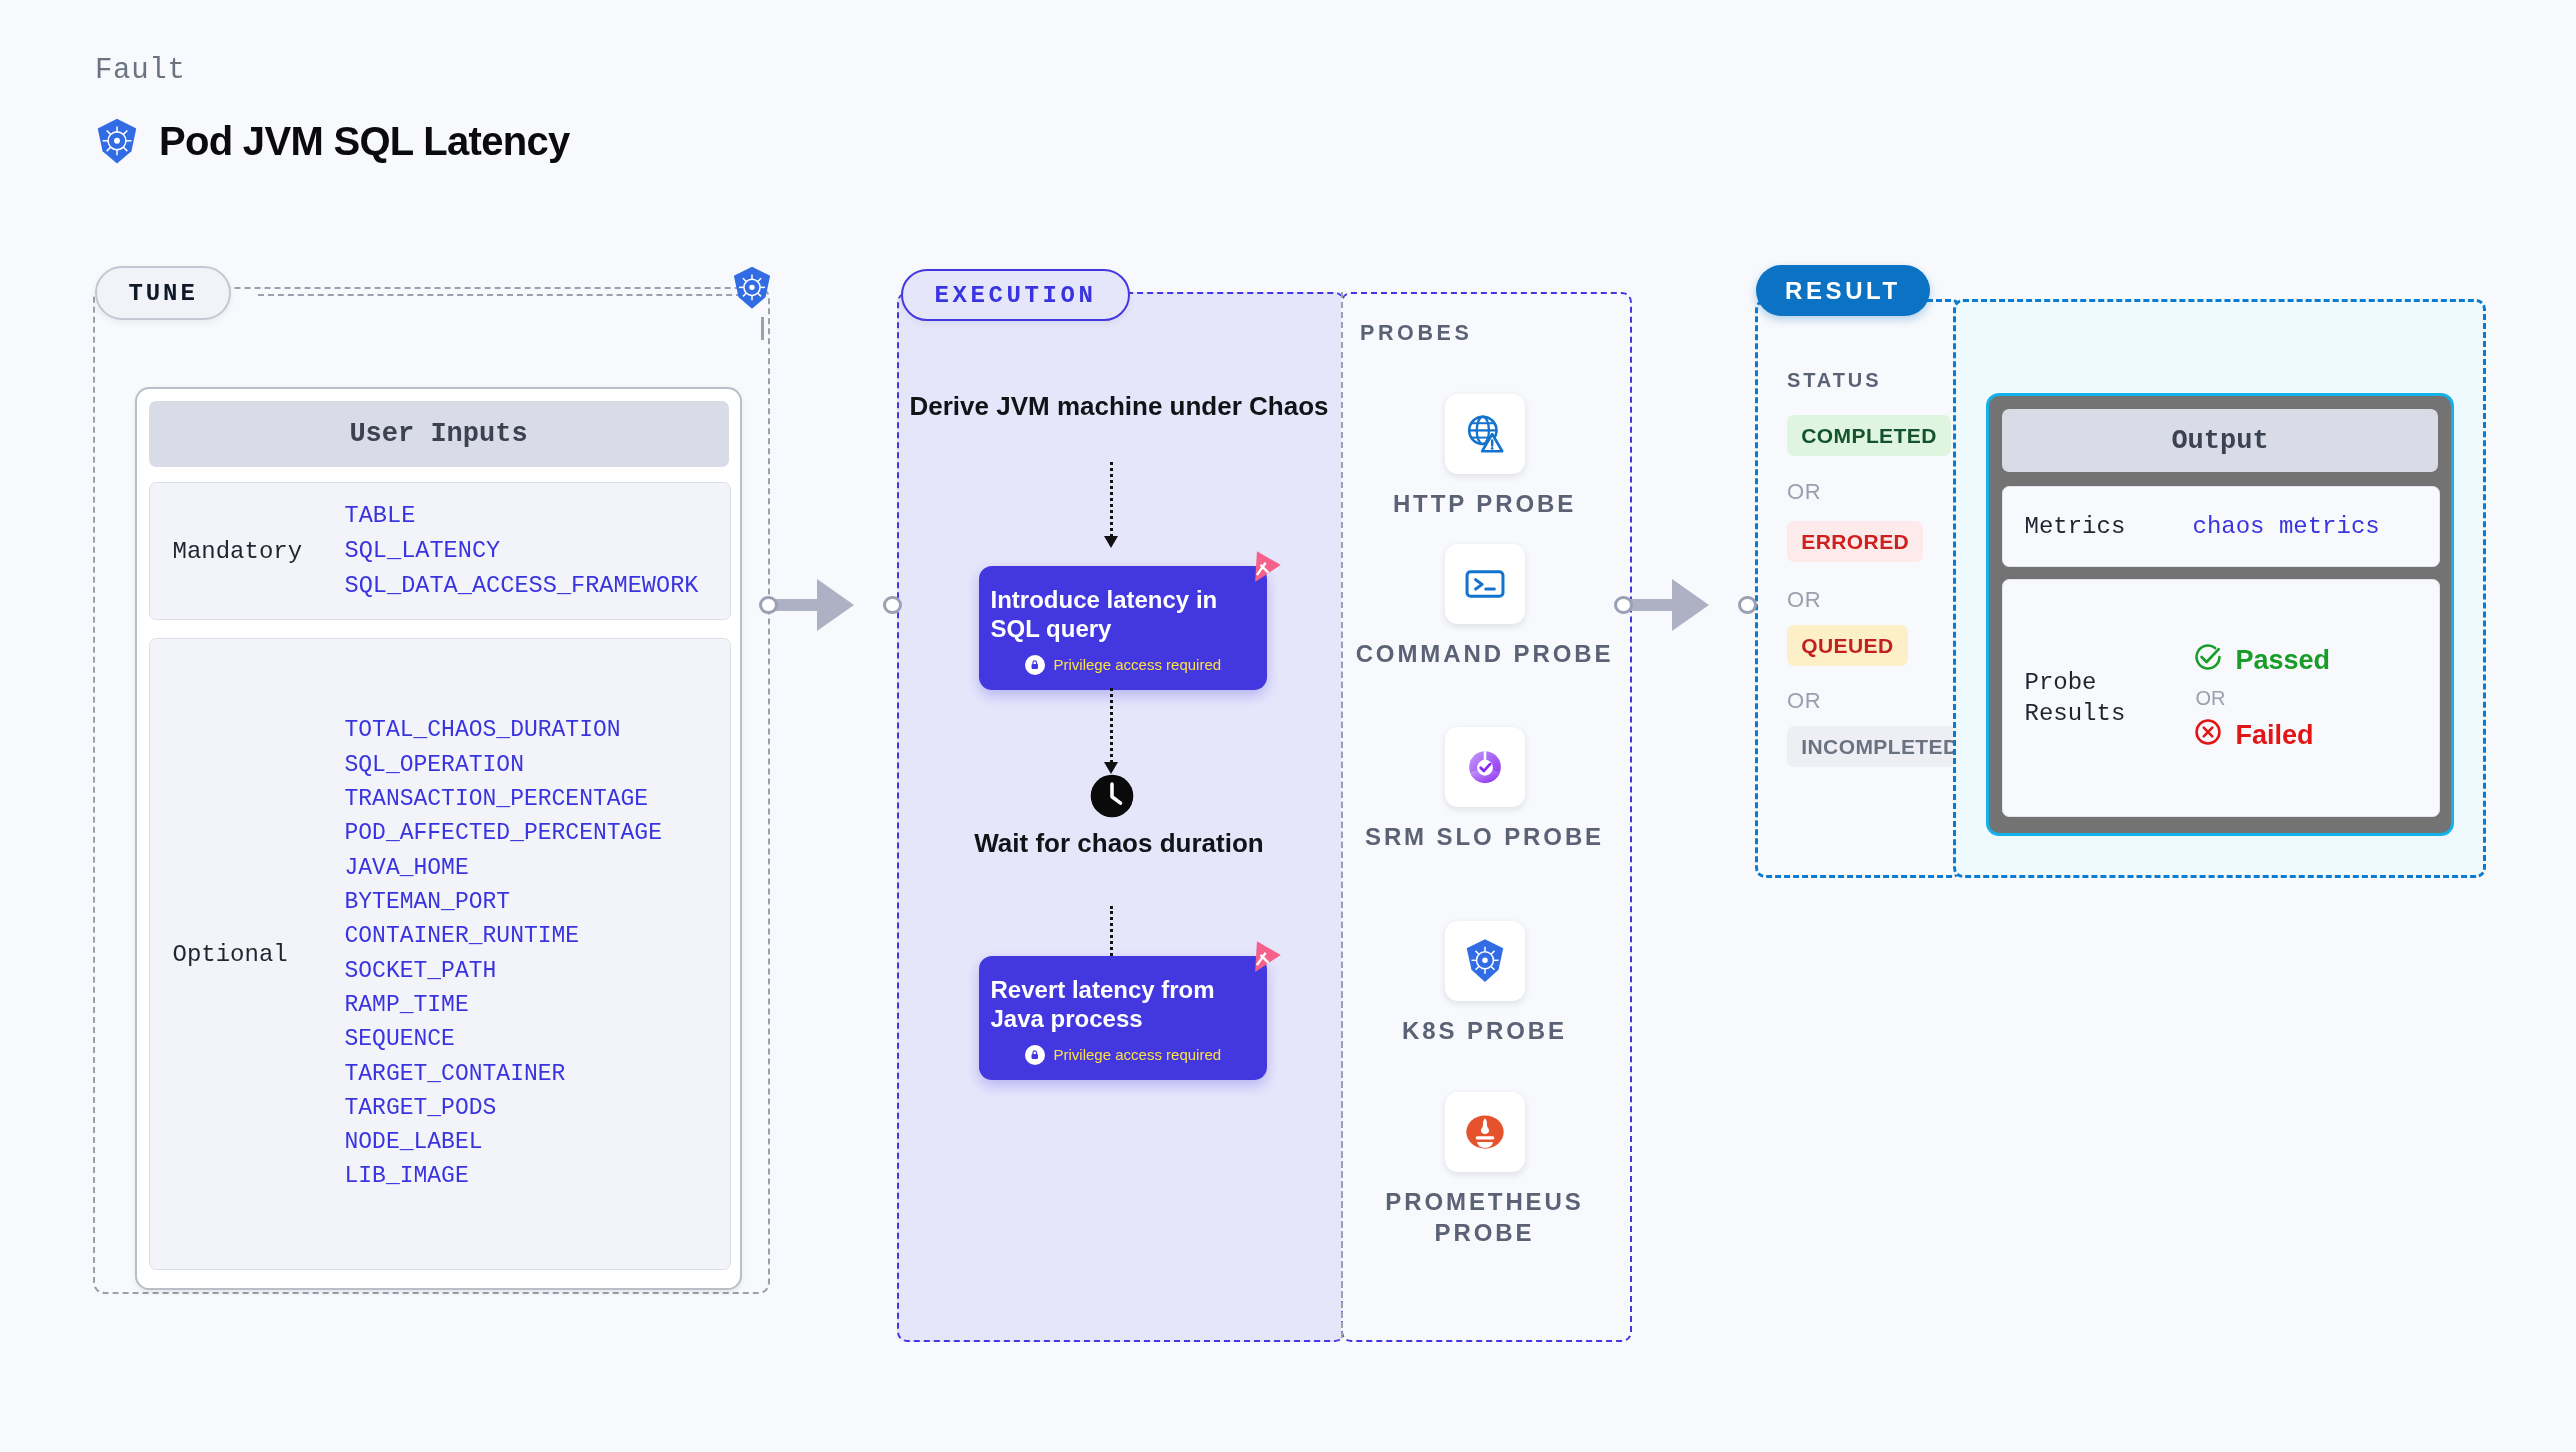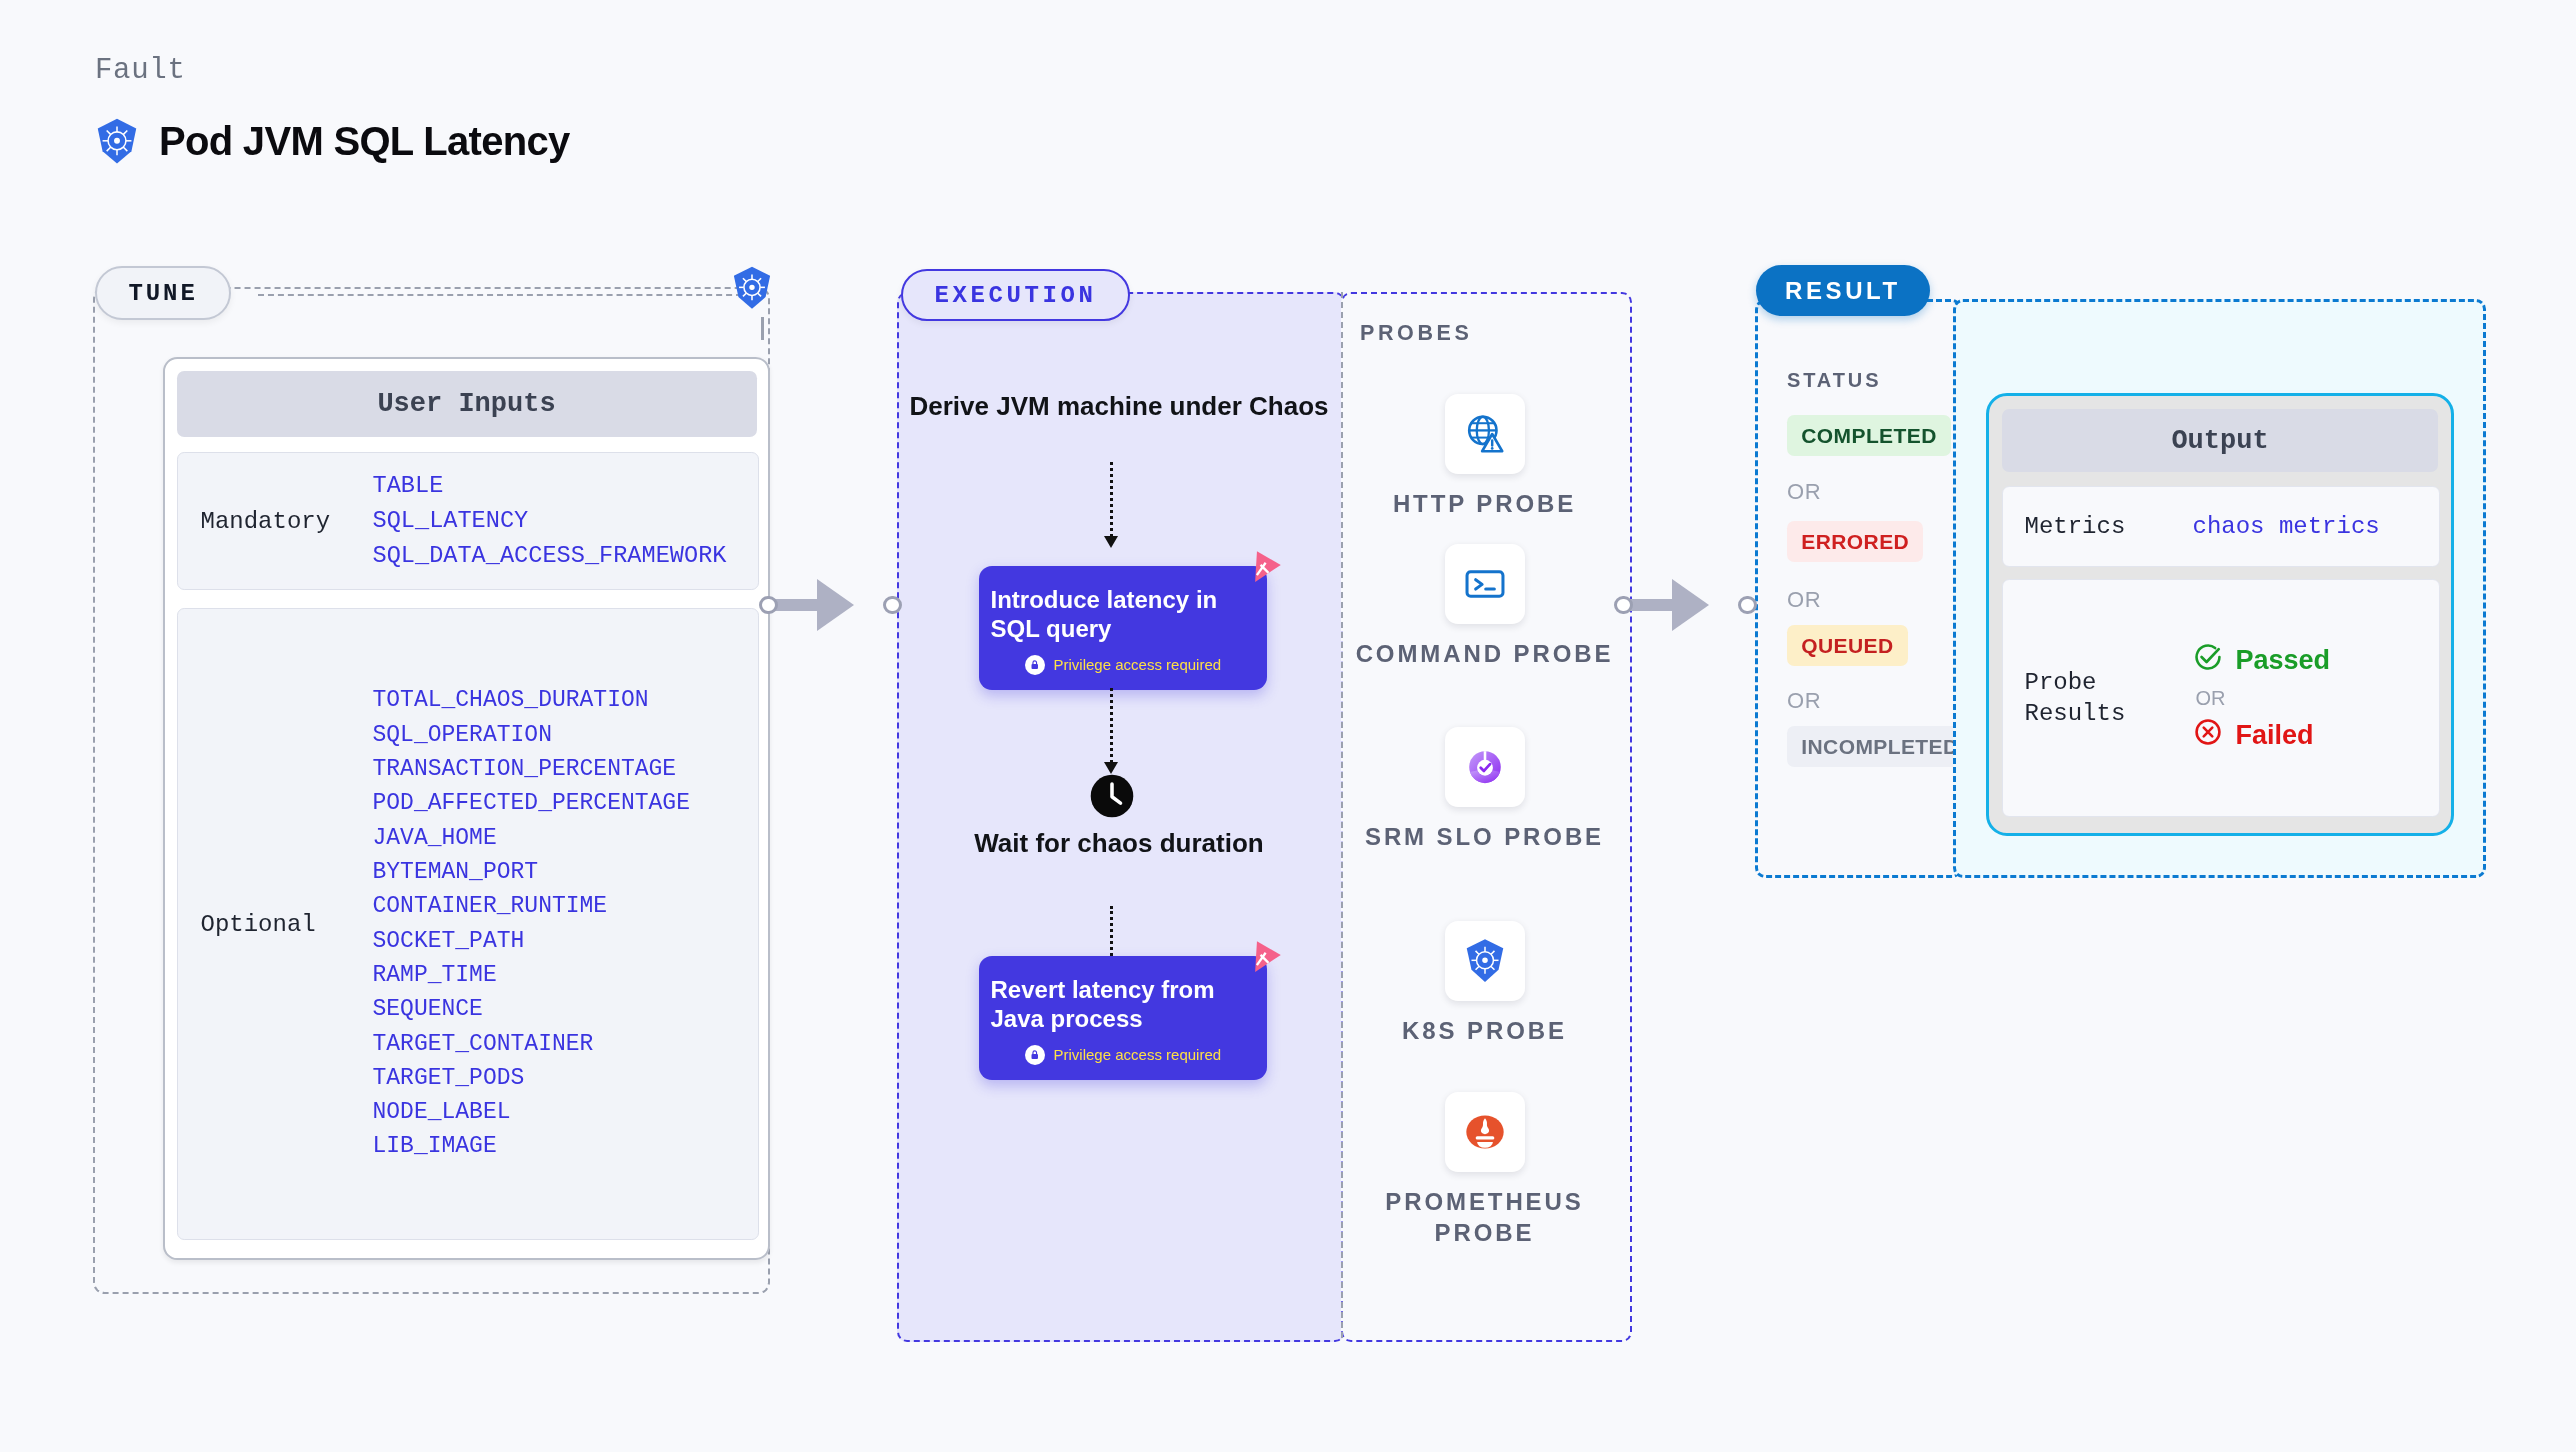--- a/index.html
+++ b/index.html
@@ -36,24 +36,23 @@
     box-shadow:0 2.9px 7.2px rgba(0,0,0,.06);z-index:4;
   }
   #tune-dash-line{
     position:absolute;left:258px;top:294px;width:494px;height:0;
     border-top:2.1px dashed #9aa0ae;z-index:1;
   }
   #k8s-top{position:absolute;left:731px;top:266px;z-index:5;}
   #k8s-top-stem{position:absolute;left:761px;top:317px;width:2.9px;height:23px;background:#9aa0ae;}
 
   #user-inputs-card{
-    position:absolute;left:135px;top:357px;width:603px;height:899px;
+    position:absolute;left:135px;top:387px;width:603px;height:899px;
     background:#ffffff;border:2.1px solid #b9bec9;border-radius:14.3px;
     box-shadow:0 2.1px 5.7px rgba(0,0,0,.07);
-    margin-left:28px;
   }
   #user-inputs-header{
     position:absolute;left:11.5px;top:11.5px;width:calc(100% - 23px);height:66px;
     background:#d9dbe6;border-radius:7.2px;
     display:flex;align-items:center;justify-content:center;
     font-family:"Liberation Mono", monospace;font-size:27px;color:#3b4252;font-weight:bold;
   }
   .param-group{
     position:absolute;left:11.5px;width:calc(100% - 23px);
     background:#f2f4f9;border:1.4px solid #dde0ea;border-radius:7.2px;
@@ -200,21 +199,21 @@
   #or-3{top:688px;}
   #badge-incompleted{top:726px;background:#edeff5;color:#6b7280;}
 
   
   #output-panel{
     position:absolute;left:1953px;top:299px;width:527px;height:573px;
     background:#eefafe;border:3.6px dashed #0b7ad1;border-radius:10px;
   }
   #output-card{
     position:absolute;left:1986px;top:393px;width:462px;height:437px;
-    background:#e5e5e5;border:3.6px solid #14b0e8;border-radius:21px;
+    background:#737373;border:3.6px solid #14b0e8;border-radius:13px;
   }
   #output-header{
     position:absolute;left:13px;top:13px;width:calc(100% - 26px);height:63px;
     background:#d9dbe6;border-radius:7.2px;display:flex;align-items:center;justify-content:center;
     font-family:"Liberation Mono", monospace;font-size:27px;color:#3b4252;font-weight:bold;
   }
   .out-row{
     position:absolute;left:13px;width:calc(100% - 26px);
     background:#f8f9fc;border:1.4px solid #e2e5ee;border-radius:7.2px;
     display:flex;align-items:center;

